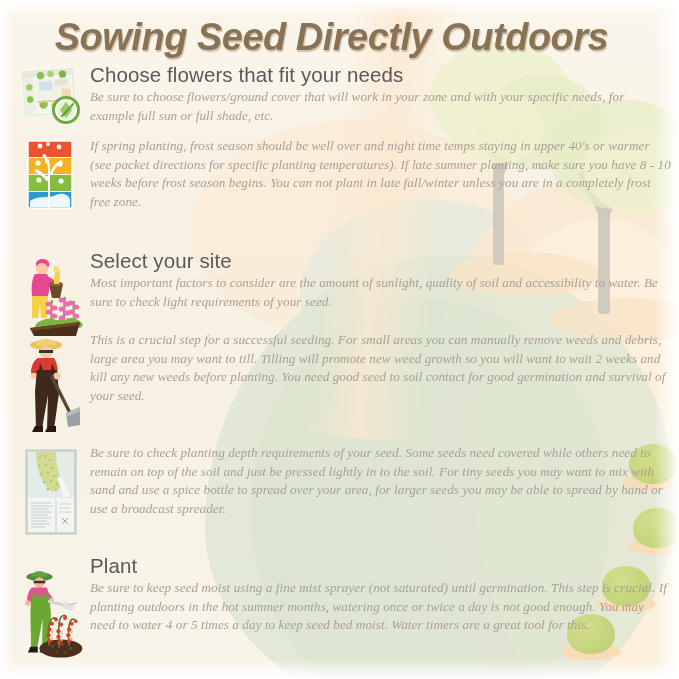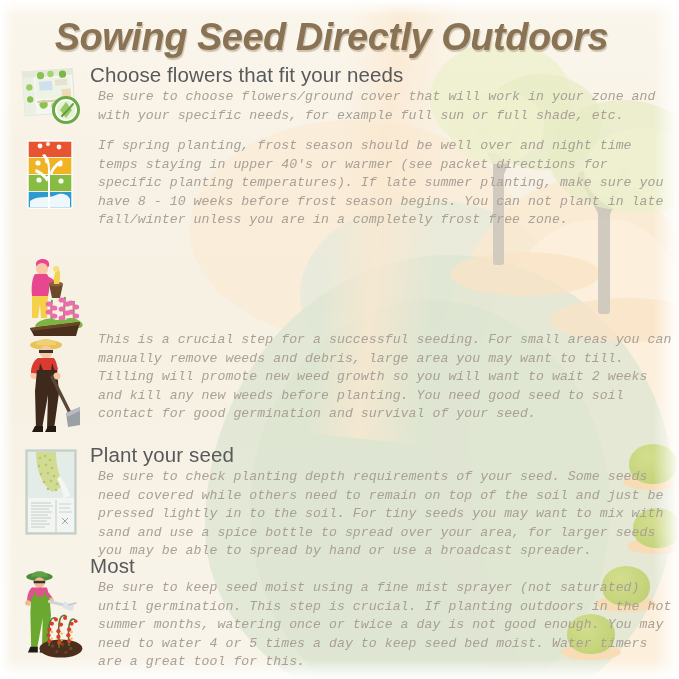--- a/index.html
+++ b/index.html
@@ -162,27 +162,26 @@
   .step h2{
     font-family:"Liberation Sans", sans-serif;
     font-weight:normal;
     font-size:20.5px;
     line-height:1.12;
     color:#58595b;
     letter-spacing:.1px;
     margin-bottom:1px;
   }
   .step p{
-    font-family:Liberation Mono, monospace;
+    font-family:Liberation Serif, serif;
     font-style:italic;
     font-size:13.2px;
     line-height:1.41;
     color:#a9a096;
     letter-spacing:.05px;
-    margin-left:8px;
   }
 
   
   .ic{ position:relative; width:66px; }
   svg{ display:block; overflow:visible; }
 </style>
 </head>
 <body>
 
 <div id="poster">
@@ -348,20 +347,22 @@
             <ellipse cx="44" cy="73" rx="12" ry="5" transform="rotate(6 44 73)"></ellipse>
             <ellipse cx="56" cy="71" rx="9" ry="4.5" transform="rotate(18 56 71)"></ellipse>
             <ellipse cx="36" cy="76" rx="10" ry="4.5"></ellipse>
           </g>
 
           <path d="M12 76 L62 70 L58 84 L16 84 Z" fill="#4a2f1c"></path>
           <path d="M12 76 L62 70 L62 73 L13 79 Z" fill="#6b4527"></path>
         </svg>
       </div>
       <div class="copy">
+        <h2>Select your site</h2>
+        <p>Most important factors to consider are the amount of sunlight, quality of soil and accessibility to water. Be sure to check light  requirements of your seed.</p>
       </div>
     </div>
 
     <div class="step" style="top:331px;">
       <div class="icon-wrap">
         <svg class="ic" width="66" height="100" viewBox="0 0 66 100">
 
           <ellipse cx="28" cy="12" rx="16" ry="5" fill="#e8c35a"></ellipse>
           <path d="M18 12 C18 4 38 4 38 12 Z" fill="#f0d070"></path>
 
@@ -433,21 +434,20 @@
           <line x1="38" y1="54" x2="38" y2="86" stroke="#b9c2bc" stroke-width=".8"></line>
           <g stroke="#c3cac5" stroke-width=".8">
             <line x1="41" y1="58" x2="53" y2="58"></line>
               <line x1="41" y1="62" x2="52" y2="62"></line>
             <line x1="41" y1="66" x2="54" y2="66"></line>
           </g>
           <path d="M44 72 L50 78 M50 72 L44 78" stroke="#9aa8a1" stroke-width="1"></path>
         </svg>
       </div>
       <div class="copy">
-        <h2>Plant your seed</h2>
         <p>Be sure to check planting depth requirements of  your seed.  Some seeds need covered while others need to remain on top of the soil and just be pressed lightly in to the  soil. For tiny seeds you may want to mix with sand and use a spice bottle to spread over your area, for larger seeds you may be able to spread by hand or use a broadcast spreader.</p>
       </div>
     </div>
 
     <div class="step" style="top:555px;">
       <div class="icon-wrap">
         <svg class="ic" width="80" height="112" viewBox="0 0 80 112">
 
           <ellipse cx="26" cy="12" rx="16" ry="5.2" fill="#4c8c3a"></ellipse>
           <path d="M16 12 C16 3 36 3 36 12 Z" fill="#5fa347"></path>
@@ -510,19 +510,19 @@
                 <circle cx="41" cy="79" r="1.4"></circle>
               <circle cx="53" cy="89" r="1.4"></circle>
                 <circle cx="53" cy="81" r="1.4"></circle>
               <circle cx="65" cy="87" r="1.4"></circle>
                 <circle cx="65" cy="79" r="1.4"></circle>
             </g>
           </g>
         </svg>
       </div>
       <div class="copy">
-        <h2>Most</h2>
+        <h2>Plant</h2>
         <p>Be sure to keep seed moist using a fine mist sprayer (not saturated) until germination. This step is crucial. If planting outdoors in the hot summer months, watering once  or twice a day is not good enough. You may need to water 4 or 5 times a day to keep seed bed moist. Water timers are a great tool for this.</p>
       </div>
     </div>
 
   </div>
 </div>
 
 </body></html>

